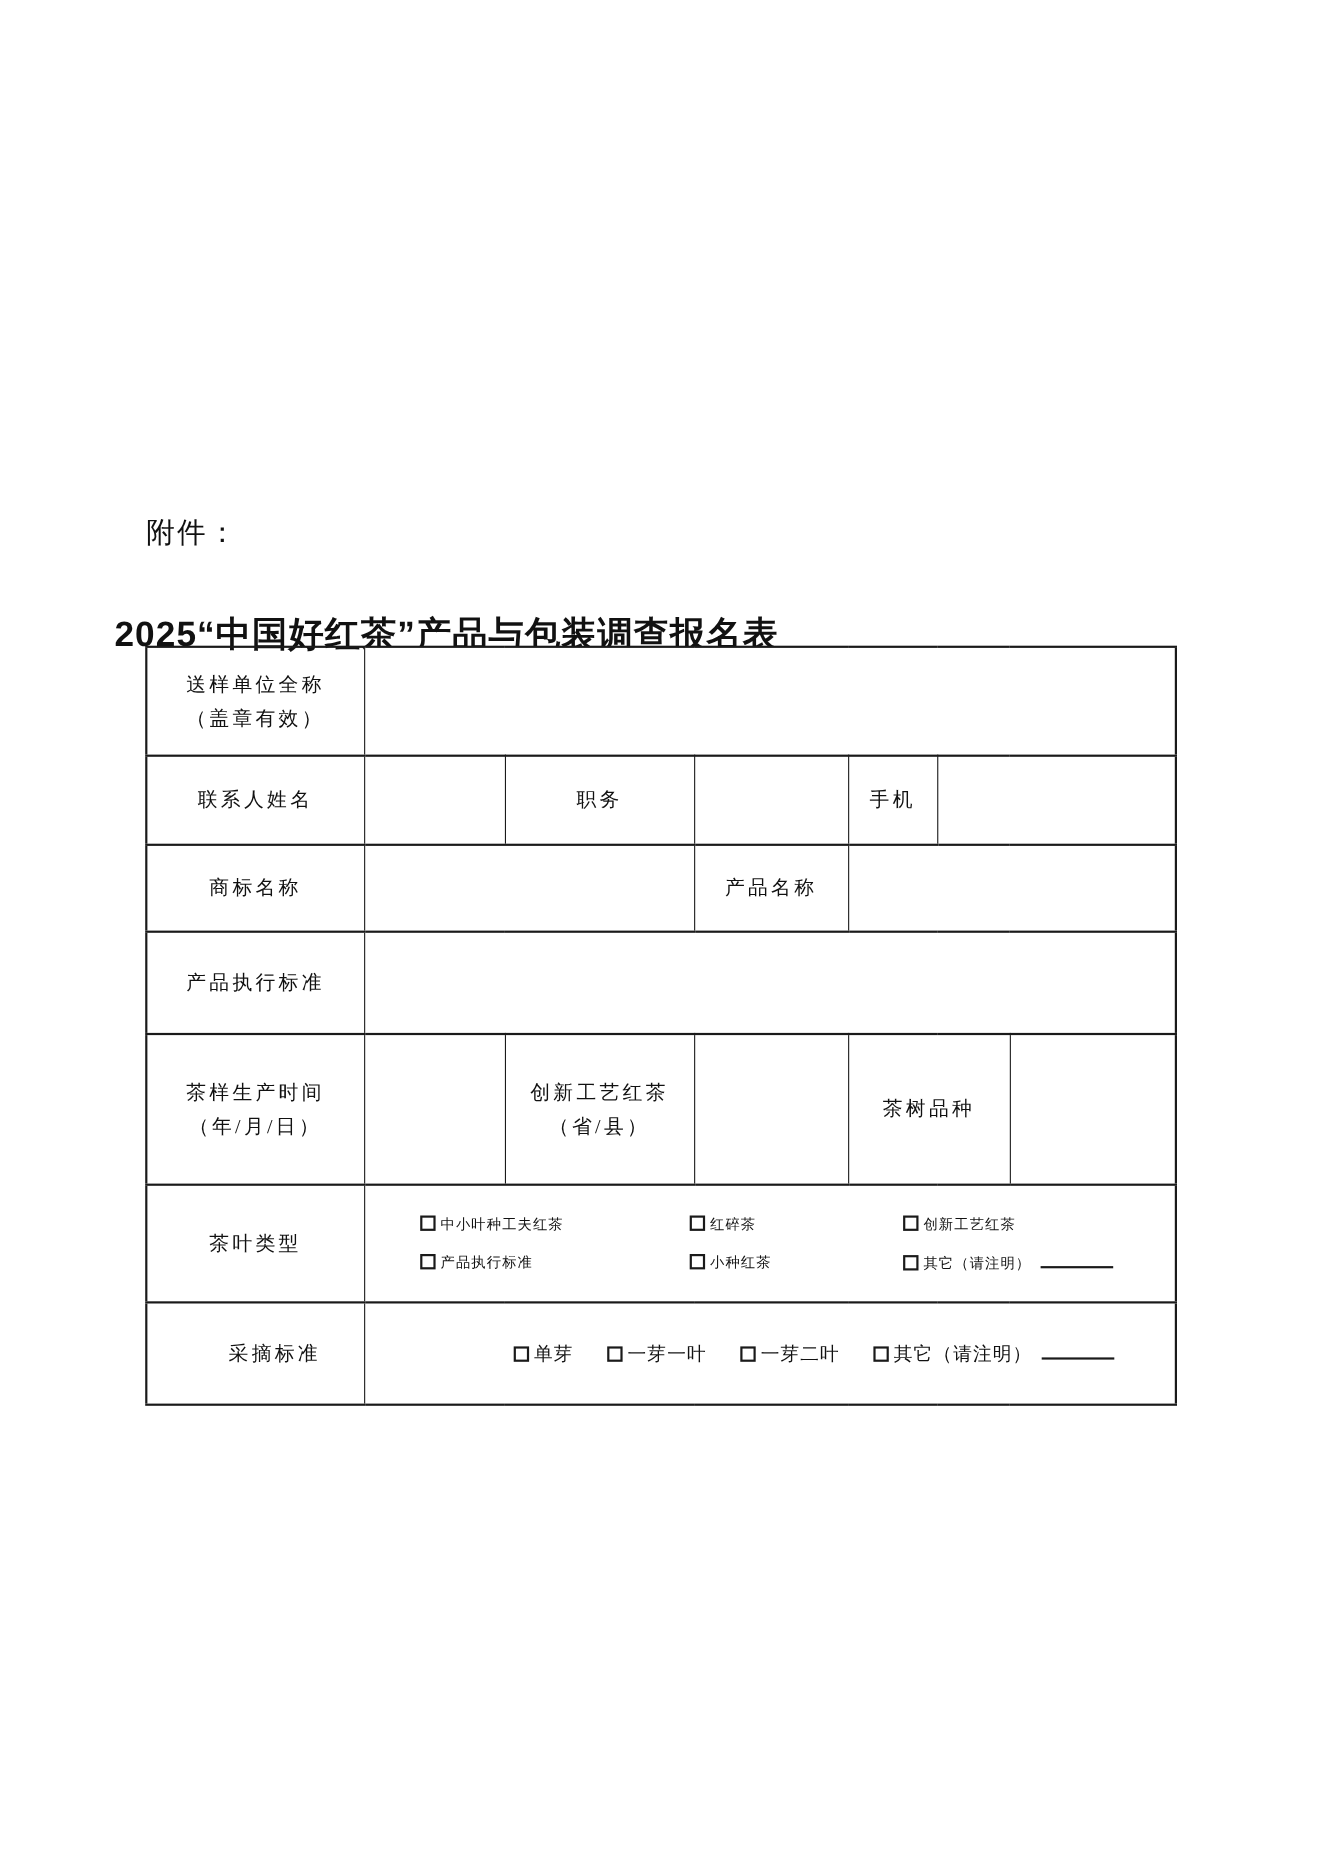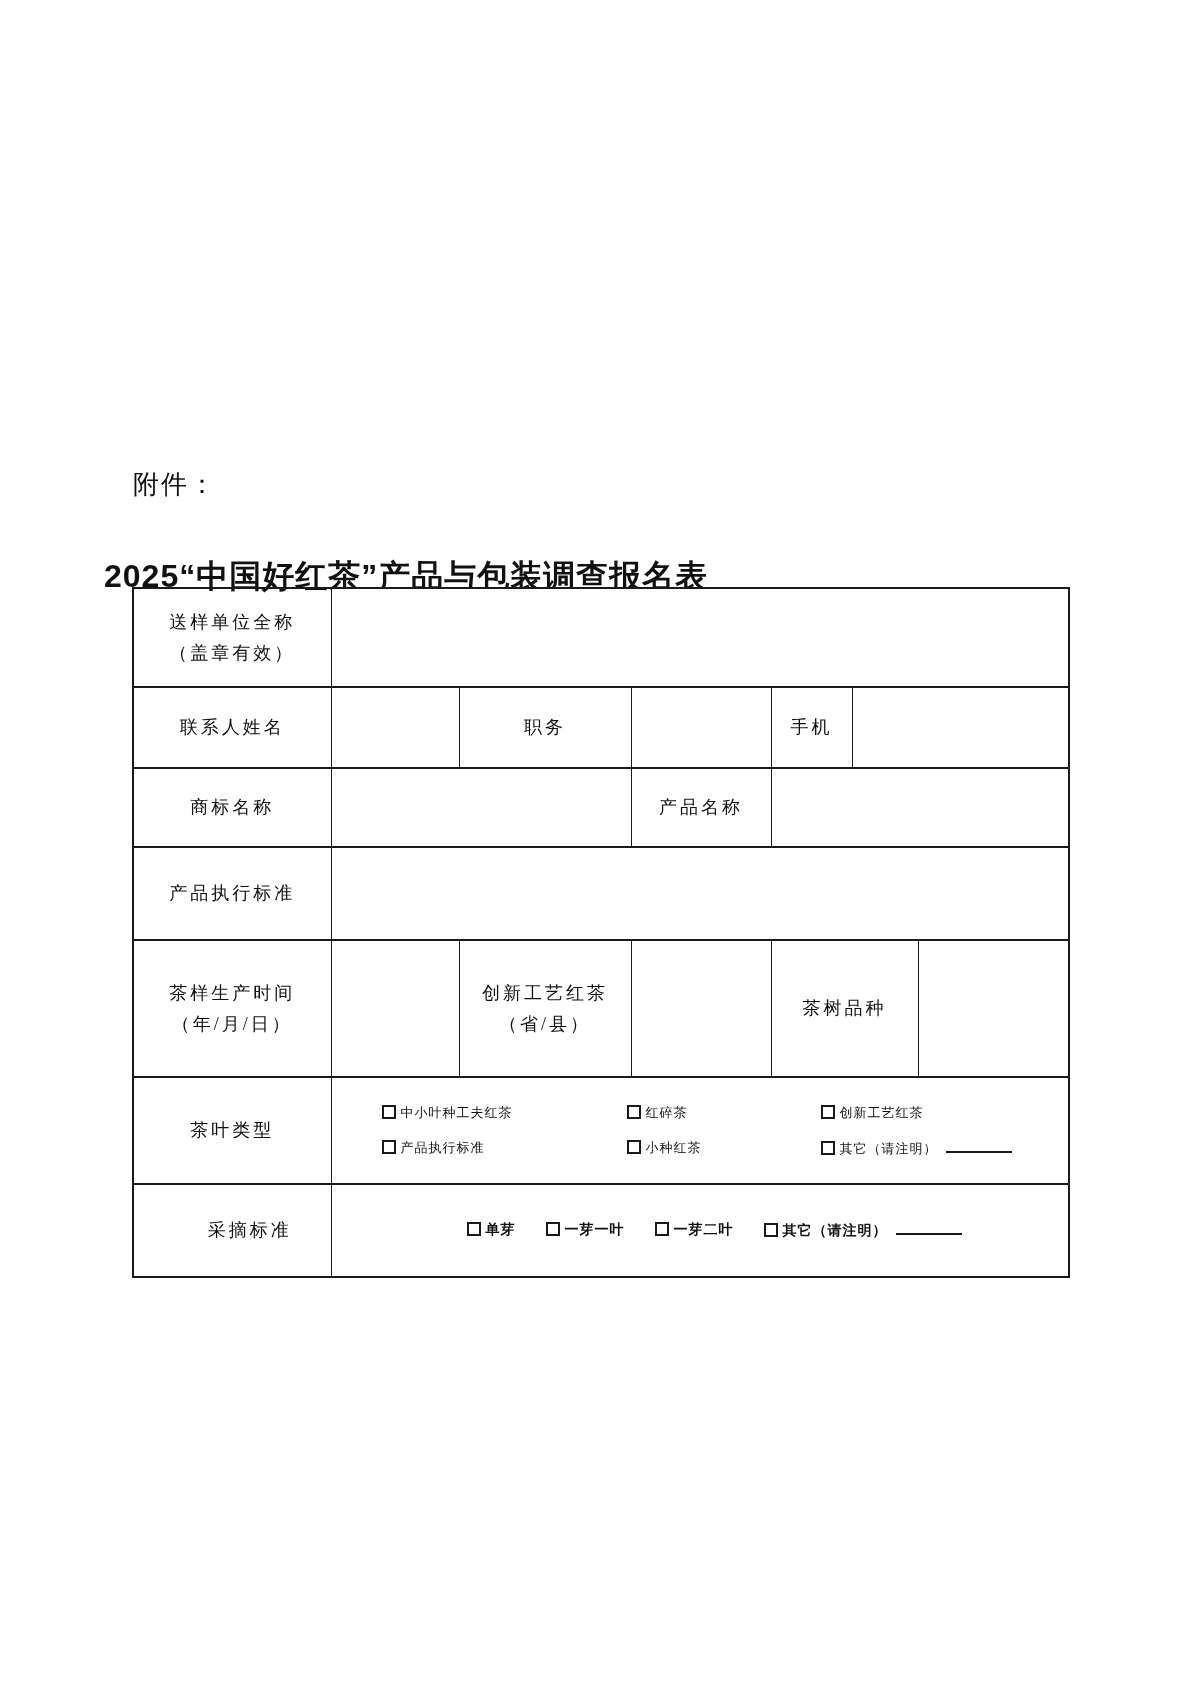--- a/index.html
+++ b/index.html
@@ -71,24 +71,23 @@
     row-gap: 17px;
     padding-left: 50px;
     align-items: center;
     font-size: 13px;
     letter-spacing: 1px;
   }
   .opt-row {
     display: flex;
     gap: 30px;
     padding-left: 100px;
-    align-items: flex-start;
-    font-size: 14px;
+    align-items: center;
+    font-size: 17px;
     letter-spacing: 1px;
-    font-weight: bold;
   }
   .opt { white-space: nowrap; }
   .cb {
     display: inline-block;
     width: 14px; height: 14px;
     border: 2px solid #1a1a1a;
     margin-right: 5px;
     vertical-align: -2px;
     background: #ffffff;
   }

